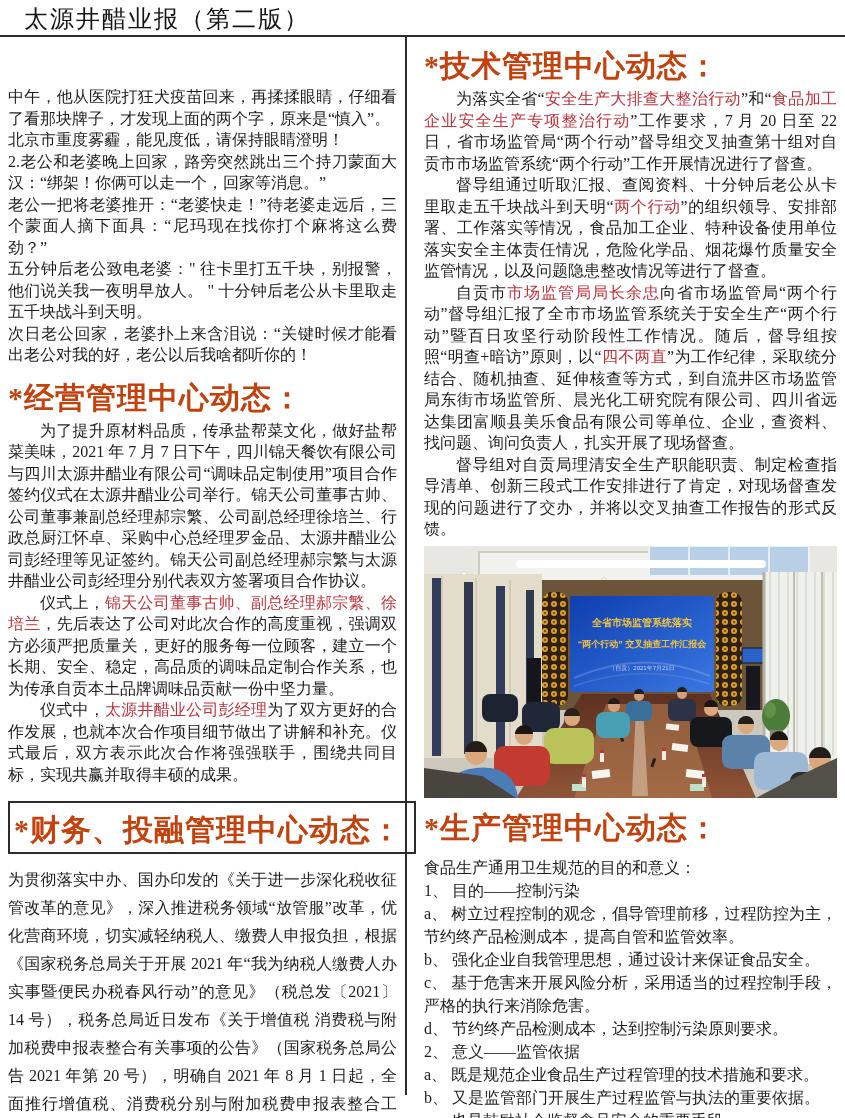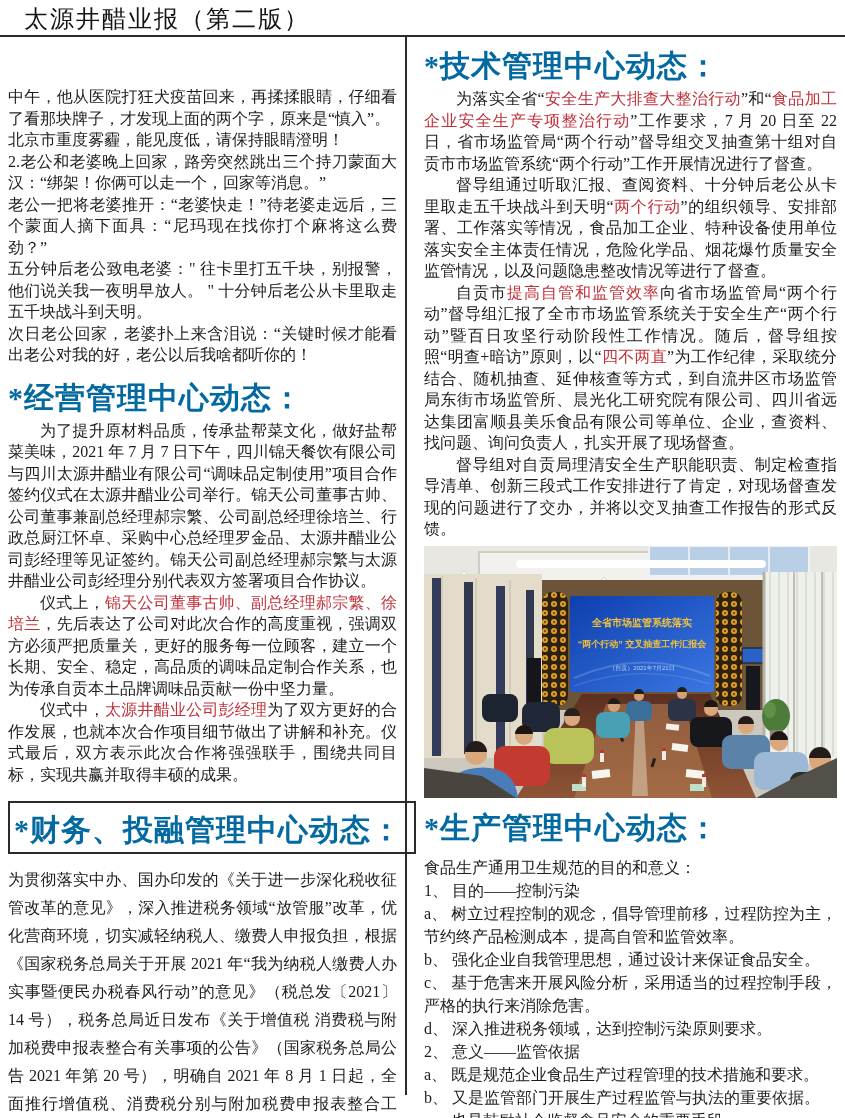--- a/index.html
+++ b/index.html
@@ -17,21 +17,21 @@
   .col-divider { position:absolute; top:37px; left:405px; width:2px; height:1058px; background:#2b2b2b; }
 
   .left-col  { position:absolute; left:8px;  top:86px; width:389px; }
   .right-col { position:absolute; left:424px; top:48px; width:413px; }
 
   p.body { margin:0; font-size:16px; line-height:21.5px; text-align:justify; }
   p.indent { text-indent:2em; }
   .c-red { color:#c0303a; }
 
   h2.section {
-    margin:0; color:#0369a1; font-size:30px; font-weight:bold;
+    margin:0; color:#c2410c; font-size:30px; font-weight:bold;
     line-height:1.2; letter-spacing:1px; white-space:nowrap;
   }
   #business-heading { margin:14px 0 4px 0; }
   .boxed-wrap { margin-top:16px; }
   .boxed {
     display:inline-block; border:2px solid #2b2b2b; padding:9px 12px 4px 4px;
     font-size:28px;
   }
   .finance-para { margin-top:12px; font-size:16px; line-height:28px; text-align:justify; }
 
@@ -65,21 +65,21 @@
     <div class="boxed-wrap">
       <h2 class="section boxed" id="finance-heading">*财务、投融管理中心动态：</h2>
     </div>
     <p class="finance-para">为贯彻落实中办、国办印发的《关于进一步深化税收征管改革的意见》，深入推进税务领域“放管服”改革，优化营商环境，切实减轻纳税人、缴费人申报负担，根据《国家税务总局关于开展 2021 年“我为纳税人缴费人办实事暨便民办税春风行动”的意见》（税总发〔2021〕14 号），税务总局近日发布《关于增值税 消费税与附加税费申报表整合有关事项的公告》（国家税务总局公告 2021 年第 20 号），明确自 2021 年 8 月 1 日起，全面推行增值税、消费税分别与附加税费申报表整合工作。</p>
   </div>
 
   <div class="right-col">
     <h2 class="section" id="tech-heading">*技术管理中心动态：</h2>
     <p class="body indent"><span>为落实全省“</span><span class="c-red">安全生产大排查大整治行动</span><span>”和“</span><span class="c-red">食品加工企业安全生产专项整治行动</span><span>”工作要求，7 月 20 日至 22 日，省市场监管局“两个行动”督导组交叉抽查第十组对自贡市市场监管系统“两个行动”工作开展情况进行了督查。</span></p>
     <p class="body indent"><span>督导组通过听取汇报、查阅资料、十分钟后老公从卡里取走五千块战斗到天明“</span><span class="c-red">两个行动</span><span>”的组织领导、安排部署、工作落实等情况，食品加工企业、特种设备使用单位落实安全主体责任情况，危险化学品、烟花爆竹质量安全监管情况，以及问题隐患整改情况等进行了督查。</span></p>
-    <p class="body indent"><span>自贡市</span><span class="c-red">提高自管和监管效率</span><span>向省市场监管局“两个行动”督导组汇报了全市市场监管系统关于安全生产“两个行动”暨百日攻坚行动阶段性工作情况。随后，督导组按照“明查+暗访”原则，以“</span><span class="c-red">四不两直</span><span>”为工作纪律，采取统分结合、随机抽查、延伸核查等方式，到自流井区市场监管局东街市场监管所、晨光化工研究院有限公司、四川省远达集团富顺县美乐食品有限公司等单位、企业，查资料、找问题、询问负责人，扎实开展了现场督查。</span></p>
+    <p class="body indent"><span>自贡市</span><span class="c-red">市场监管局局长余忠</span><span>向省市场监管局“两个行动”督导组汇报了全市市场监管系统关于安全生产“两个行动”暨百日攻坚行动阶段性工作情况。随后，督导组按照“明查+暗访”原则，以“</span><span class="c-red">四不两直</span><span>”为工作纪律，采取统分结合、随机抽查、延伸核查等方式，到自流井区市场监管局东街市场监管所、晨光化工研究院有限公司、四川省远达集团富顺县美乐食品有限公司等单位、企业，查资料、找问题、询问负责人，扎实开展了现场督查。</span></p>
     <p class="body indent">督导组对自贡局理清安全生产职能职责、制定检查指导清单、创新三段式工作安排进行了肯定，对现场督查发现的问题进行了交办，并将以交叉抽查工作报告的形式反馈。</p>
 
     <div class="photo-wrap">
       <svg width="413" height="252" viewBox="0 0 413 252" xmlns="http://www.w3.org/2000/svg">
         <defs>
           <linearGradient id="scr" x1="0" y1="0" x2="1" y2="1">
             <stop offset="0" stop-color="#0e3fae"></stop>
             <stop offset="1" stop-color="#3a77e2"></stop>
           </linearGradient>
           <linearGradient id="tbl" x1="0" y1="0" x2="0" y2="1">
@@ -227,21 +227,21 @@
       </svg>
     </div>
 
     <h2 class="section" id="production-heading">*生产管理中心动态：</h2>
     <div>
       <p class="prod-line">食品生产通用卫生规范的目的和意义：</p>
       <p class="prod-line">1、 目的——控制污染</p>
       <p class="prod-line">a、 树立过程控制的观念，倡导管理前移，过程防控为主，节约终产品检测成本，提高自管和监管效率。</p>
       <p class="prod-line">b、 强化企业自我管理思想，通过设计来保证食品安全。</p>
       <p class="prod-line">c、 基于危害来开展风险分析，采用适当的过程控制手段，严格的执行来消除危害。</p>
-      <p class="prod-line">d、 深入推进税务领域，达到控制污染原则要求。</p>
+      <p class="prod-line">d、 节约终产品检测成本，达到控制污染原则要求。</p>
       <p class="prod-line">2、 意义——监管依据</p>
       <p class="prod-line">a、 既是规范企业食品生产过程管理的技术措施和要求。</p>
       <p class="prod-line">b、 又是监管部门开展生产过程监管与执法的重要依据。</p>
       <p class="prod-line">c、 也是鼓励社会监督食品安全的重要手段。</p>
     </div>
   </div>
 
 </div>
 
 </body></html>

